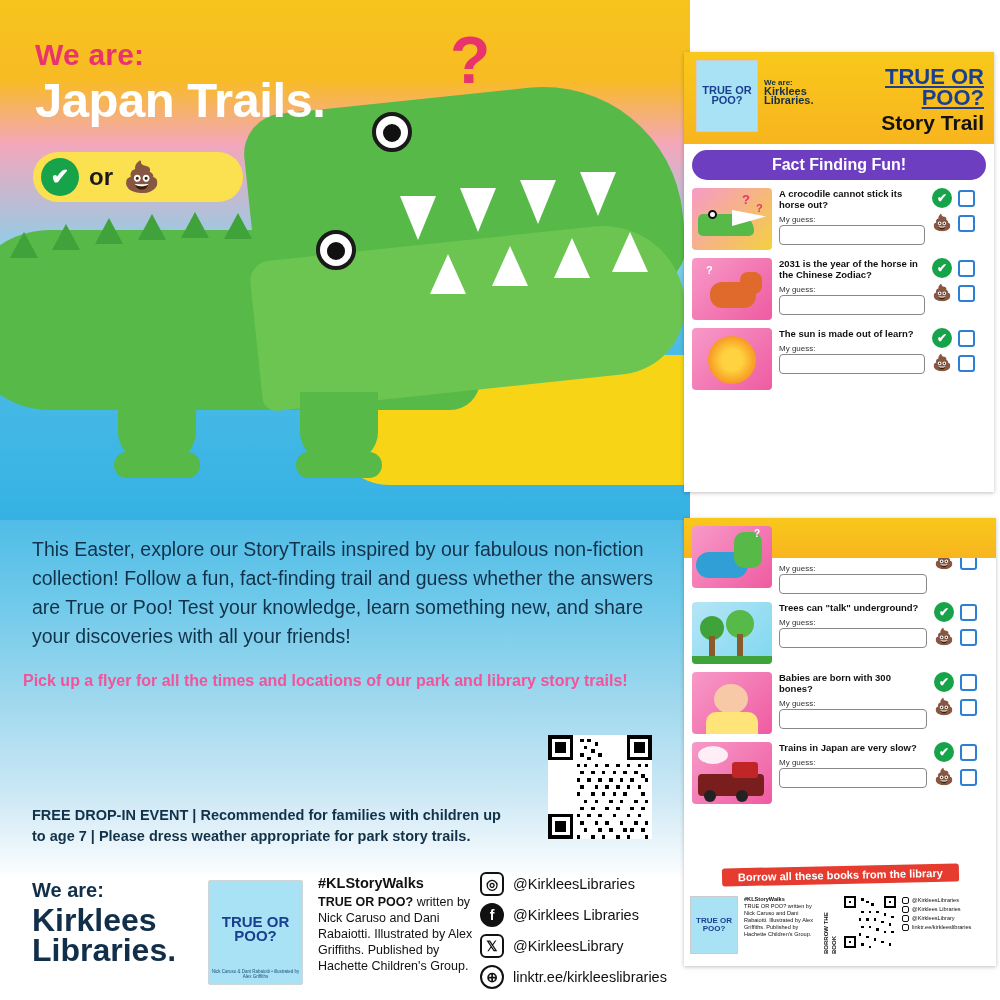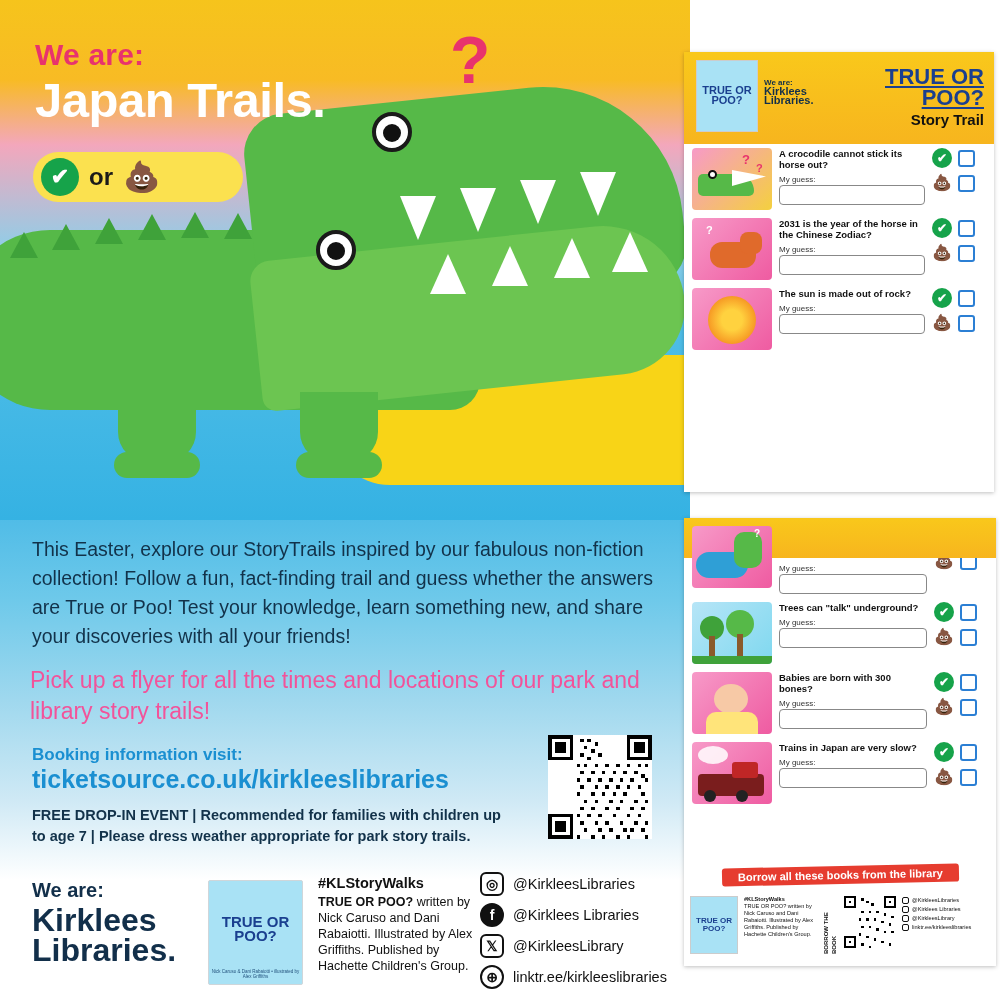--- a/index.html
+++ b/index.html
@@ -107,22 +107,22 @@
   .croc-foot {
     position:absolute; width:86px; height:26px; background:#56b948; border-radius:14px;
   }
 
   
   .body-copy {
     position:absolute; left:32px; top:535px; width:630px;
     font-size:19.5px; line-height:29px; color:#12324a;
   }
   .pink-copy {
-    position:absolute; left:30px; top:665px; width:630px;
-    font-size:23px; line-height:31px; color:#f2539a; font-weight:normal;
+    position:absolute; left:23px; top:665px; width:630px;
+    font-size:16px; line-height:31px; color:#f2539a; font-weight:bold;
   }
   .booking-label {
     position:absolute; left:32px; top:745px;
     font-size:17px; font-weight:bold; color:#1a8fd1;
   }
   .booking-url {
     position:absolute; left:32px; top:765px;
     font-size:25px; font-weight:bold; color:#1a8fd1;
   }
   .freeline {
@@ -204,21 +204,21 @@
   }
   .mini-kl .mk-big { font-size:11px; }
   .card-title {
     position:absolute; right:10px; top:14px; text-align:right;
   }
   .card-title .t1 {
     font-size:22px; font-weight:bold; color:#1a3f8f; text-decoration:underline;
     line-height:21px;
     text-align:right;
   }
-  .card-title .t2 { font-size:15px; font-weight:bold; color:#111; margin-top:3px; }
+  .card-title .t2 { font-size:21px; font-weight:bold; color:#111; margin-top:3px; }
 
   .fact-bar {
     margin:6px 8px 4px 8px; height:30px; border-radius:15px;
     background:#6d3fc0; color:#ffffff;
     display:flex; align-items:center; justify-content:center;
     font-size:16px; font-weight:bold;
   }
 
   .q-row { display:flex; padding:4px 8px 4px 8px; gap:7px; align-items:flex-start; }
   .q-thumb { width:80px; height:62px; border-radius:4px; position:relative; overflow:hidden; flex:0 0 auto; }
@@ -319,22 +319,20 @@
 
     <div class="pill">
       <div class="tick-circle">✔</div>
       <div class="pill-or">or</div>
       <div class="poo-emoji">💩</div>
     </div>
   </div>
 
   <div class="body-copy">This Easter, explore our StoryTrails inspired by our fabulous non-fiction collection! Follow a fun, fact-finding trail and guess whether the answers are True or Poo! Test your knowledge, learn something new, and share your discoveries with all your friends!</div>
   <div class="pink-copy">Pick up a flyer for all the times and locations of our park and library story trails!</div>
-  <div class="booking-label">Booking information visit:</div>
-  <div class="booking-url">ticketsource.co.uk/kirkleeslibraries</div>
   <div class="freeline">FREE DROP-IN EVENT | Recommended for families with children up to age 7 | Please dress weather appropriate for park story trails.</div>
 
   <div class="qr-box">
     <svg width="104" height="104" viewBox="0 0 29 29" shape-rendering="crispEdges">
       <rect width="29" height="29" fill="#fff"></rect>
       <g fill="#000">
         <rect x="0" y="0" width="7" height="1"></rect>
           <rect x="0" y="6" width="7" height="1"></rect>
         <rect x="0" y="0" width="1" height="7"></rect>
           <rect x="6" y="0" width="1" height="7"></rect>
@@ -477,20 +475,21 @@
       <div class="mk-big">Kirklees</div>
       <div class="mk-big">Libraries.</div>
     </div>
     <div class="card-title">
       <div class="t1">TRUE OR</div>
       <div class="t1">POO?</div>
       <div class="t2">Story Trail</div>
     </div>
   </div>
 
+  <div class="fact-bar">Fact Finding Fun!</div>
 
   <div class="q-row">
     <div class="q-thumb" style="background:linear-gradient(135deg,#f79ac8,#f4d03f);">
       <div style="position:absolute;left:6px;top:26px;width:56px;height:22px;background:#56b948;border-radius:6px 20px 6px 6px;"></div>
       <div style="position:absolute;left:40px;top:22px;width:34px;height:16px;background:#fff;clip-path:polygon(0 0,100% 40%,0 100%);"></div>
       <div style="position:absolute;left:16px;top:22px;width:9px;height:9px;border-radius:50%;background:#fff;border:2px solid #111;"></div>
       <div style="position:absolute;left:50px;top:4px;font-size:13px;font-weight:bold;color:#e8336d;">?</div>
       <div style="position:absolute;left:64px;top:14px;font-size:11px;font-weight:bold;color:#e8336d;">?</div>
     </div>
     <div class="q-mid">
@@ -531,21 +530,21 @@
         <span class="ans-chk"></span>
       </div>
     </div>
   </div>
 
   <div class="q-row">
     <div class="q-thumb" style="background:linear-gradient(135deg,#f79ac8,#ef5ba1);">
       <div style="position:absolute;left:16px;top:8px;width:48px;height:48px;border-radius:50%;background:radial-gradient(circle,#ffd23f 30%,#f07010 100%);"></div>
     </div>
     <div class="q-mid">
-      <div class="q-text">The sun is made out of rock?</div>
+      <div class="q-text">The sun is made out of learn?</div>
       <div class="guess-label">My guess:</div>
       <div class="guess-box"></div>
     </div>
     <div class="q-answers">
       <div class="ans-line">
         <span class="ans-tick">✔</span>
         <span class="ans-chk"></span>
       </div>
       <div class="ans-line">
         <span class="ans-poo">💩</span>

